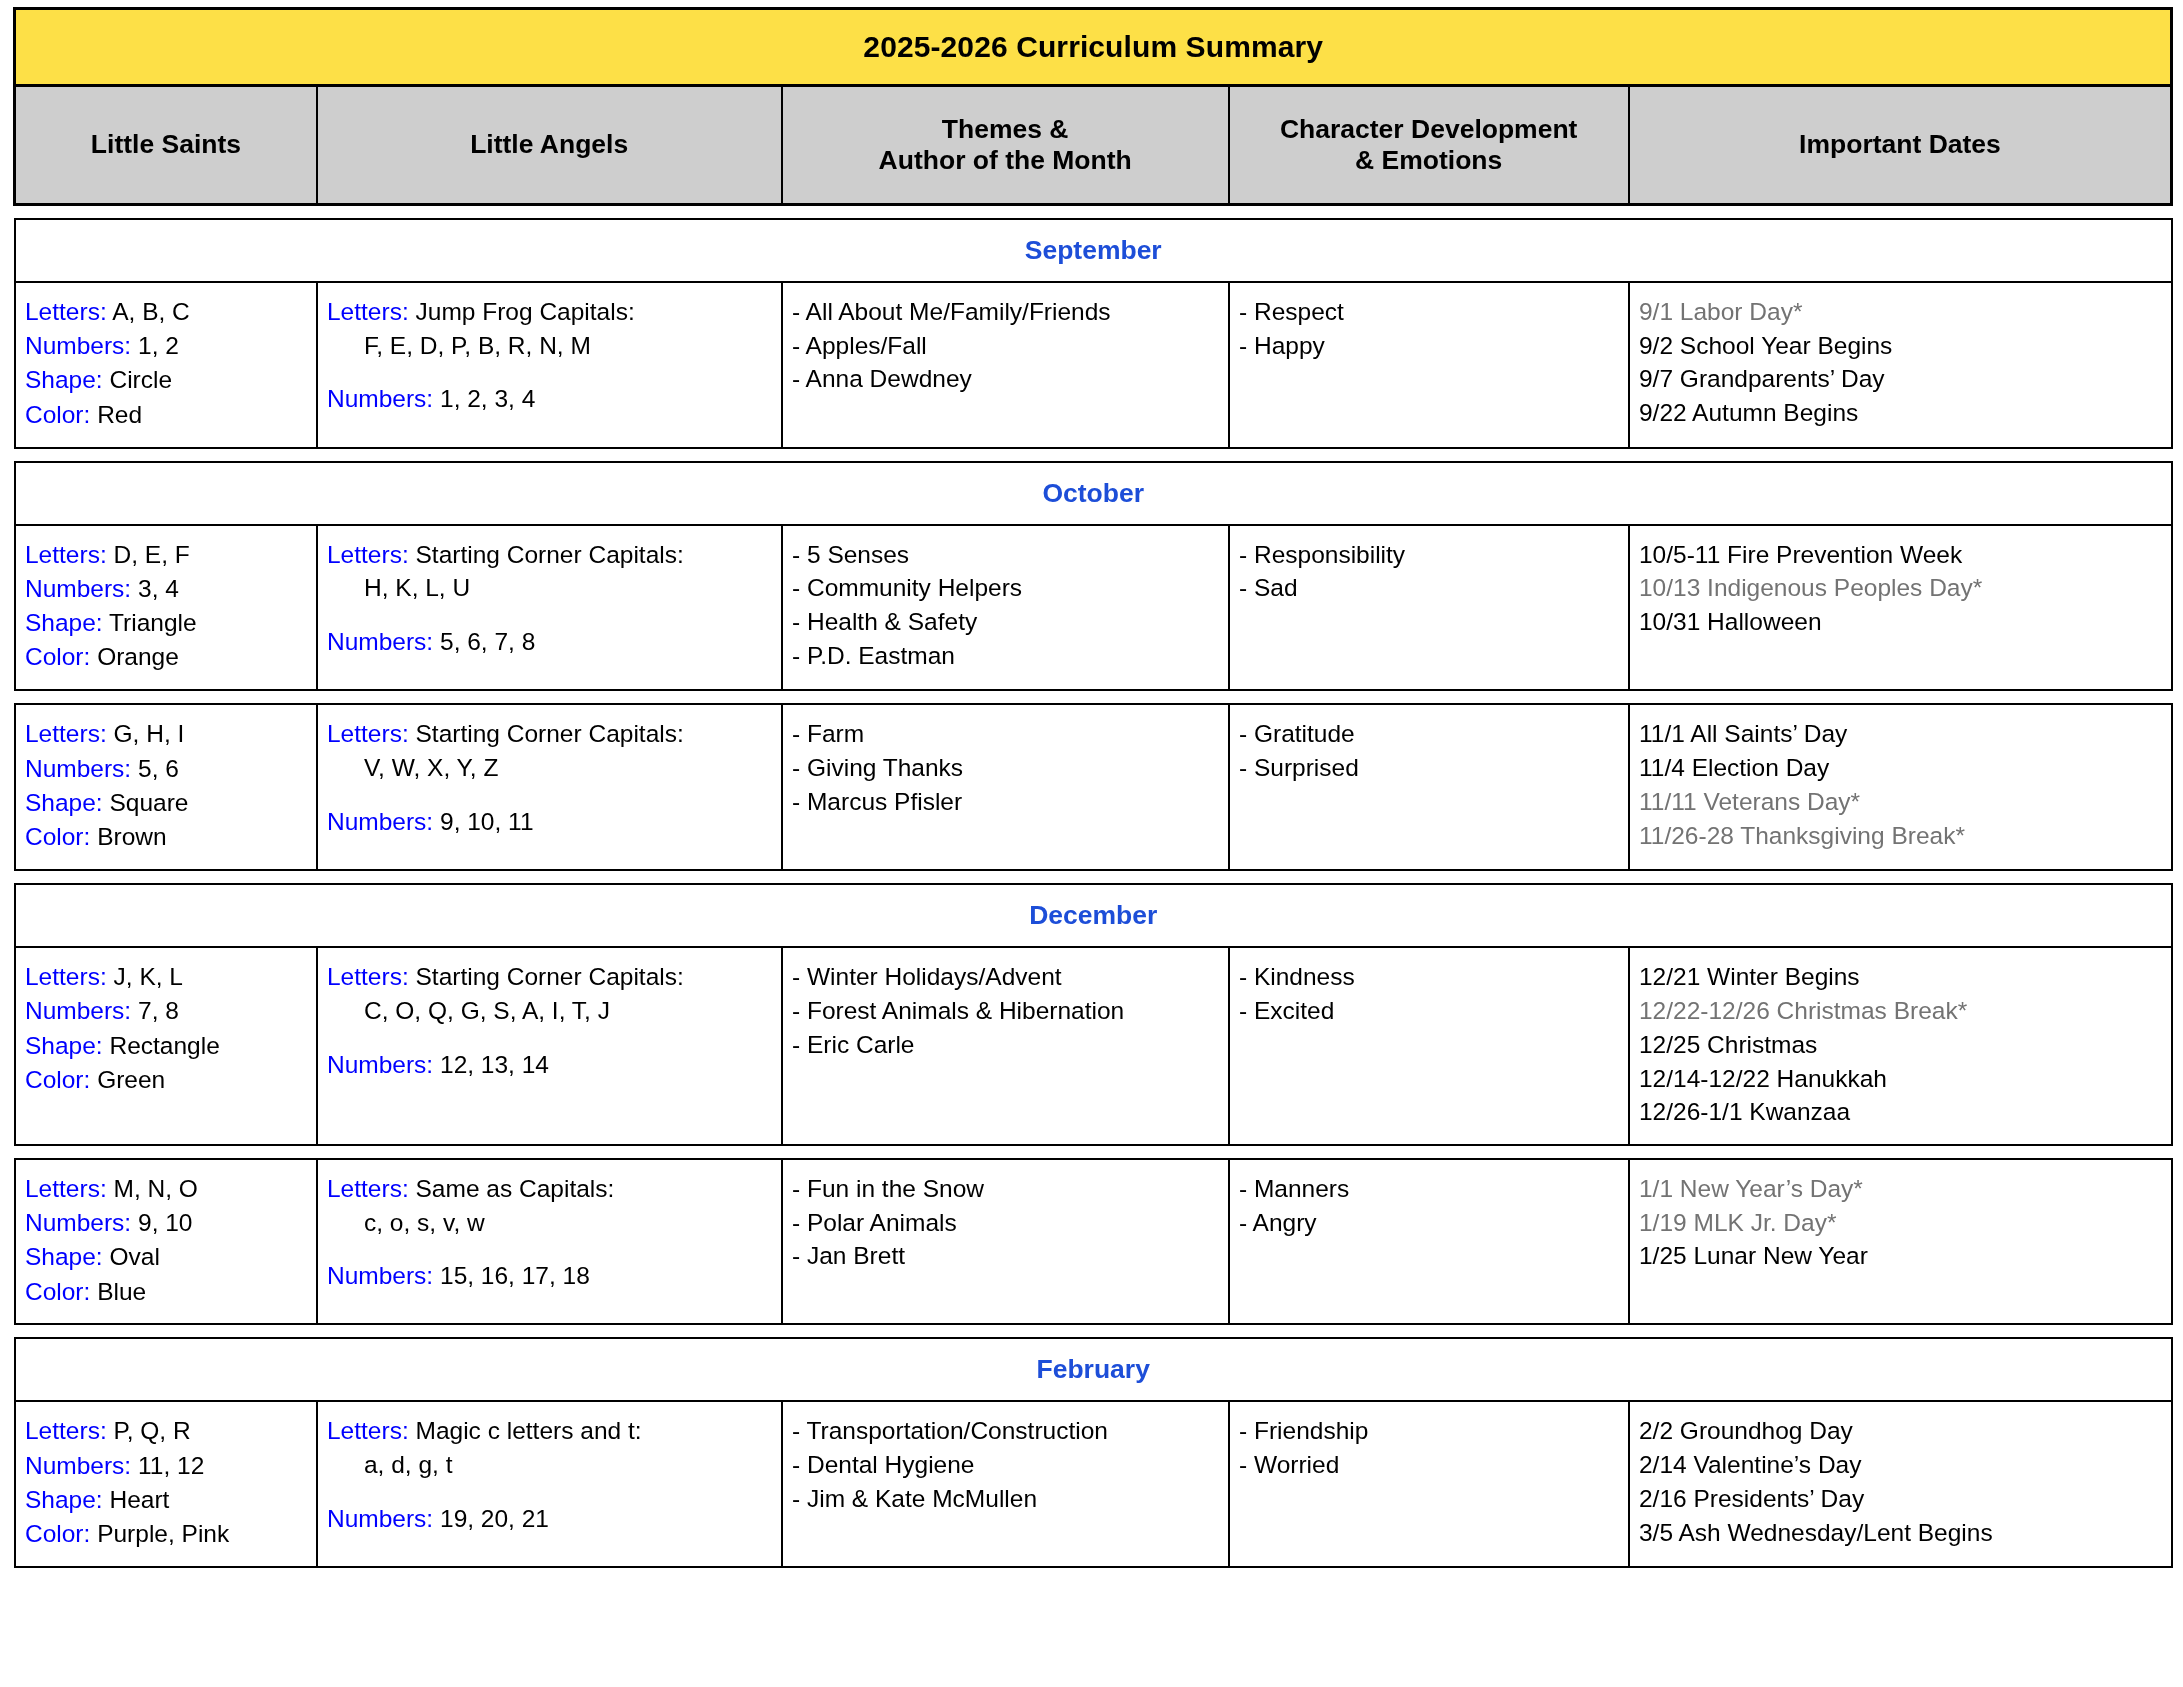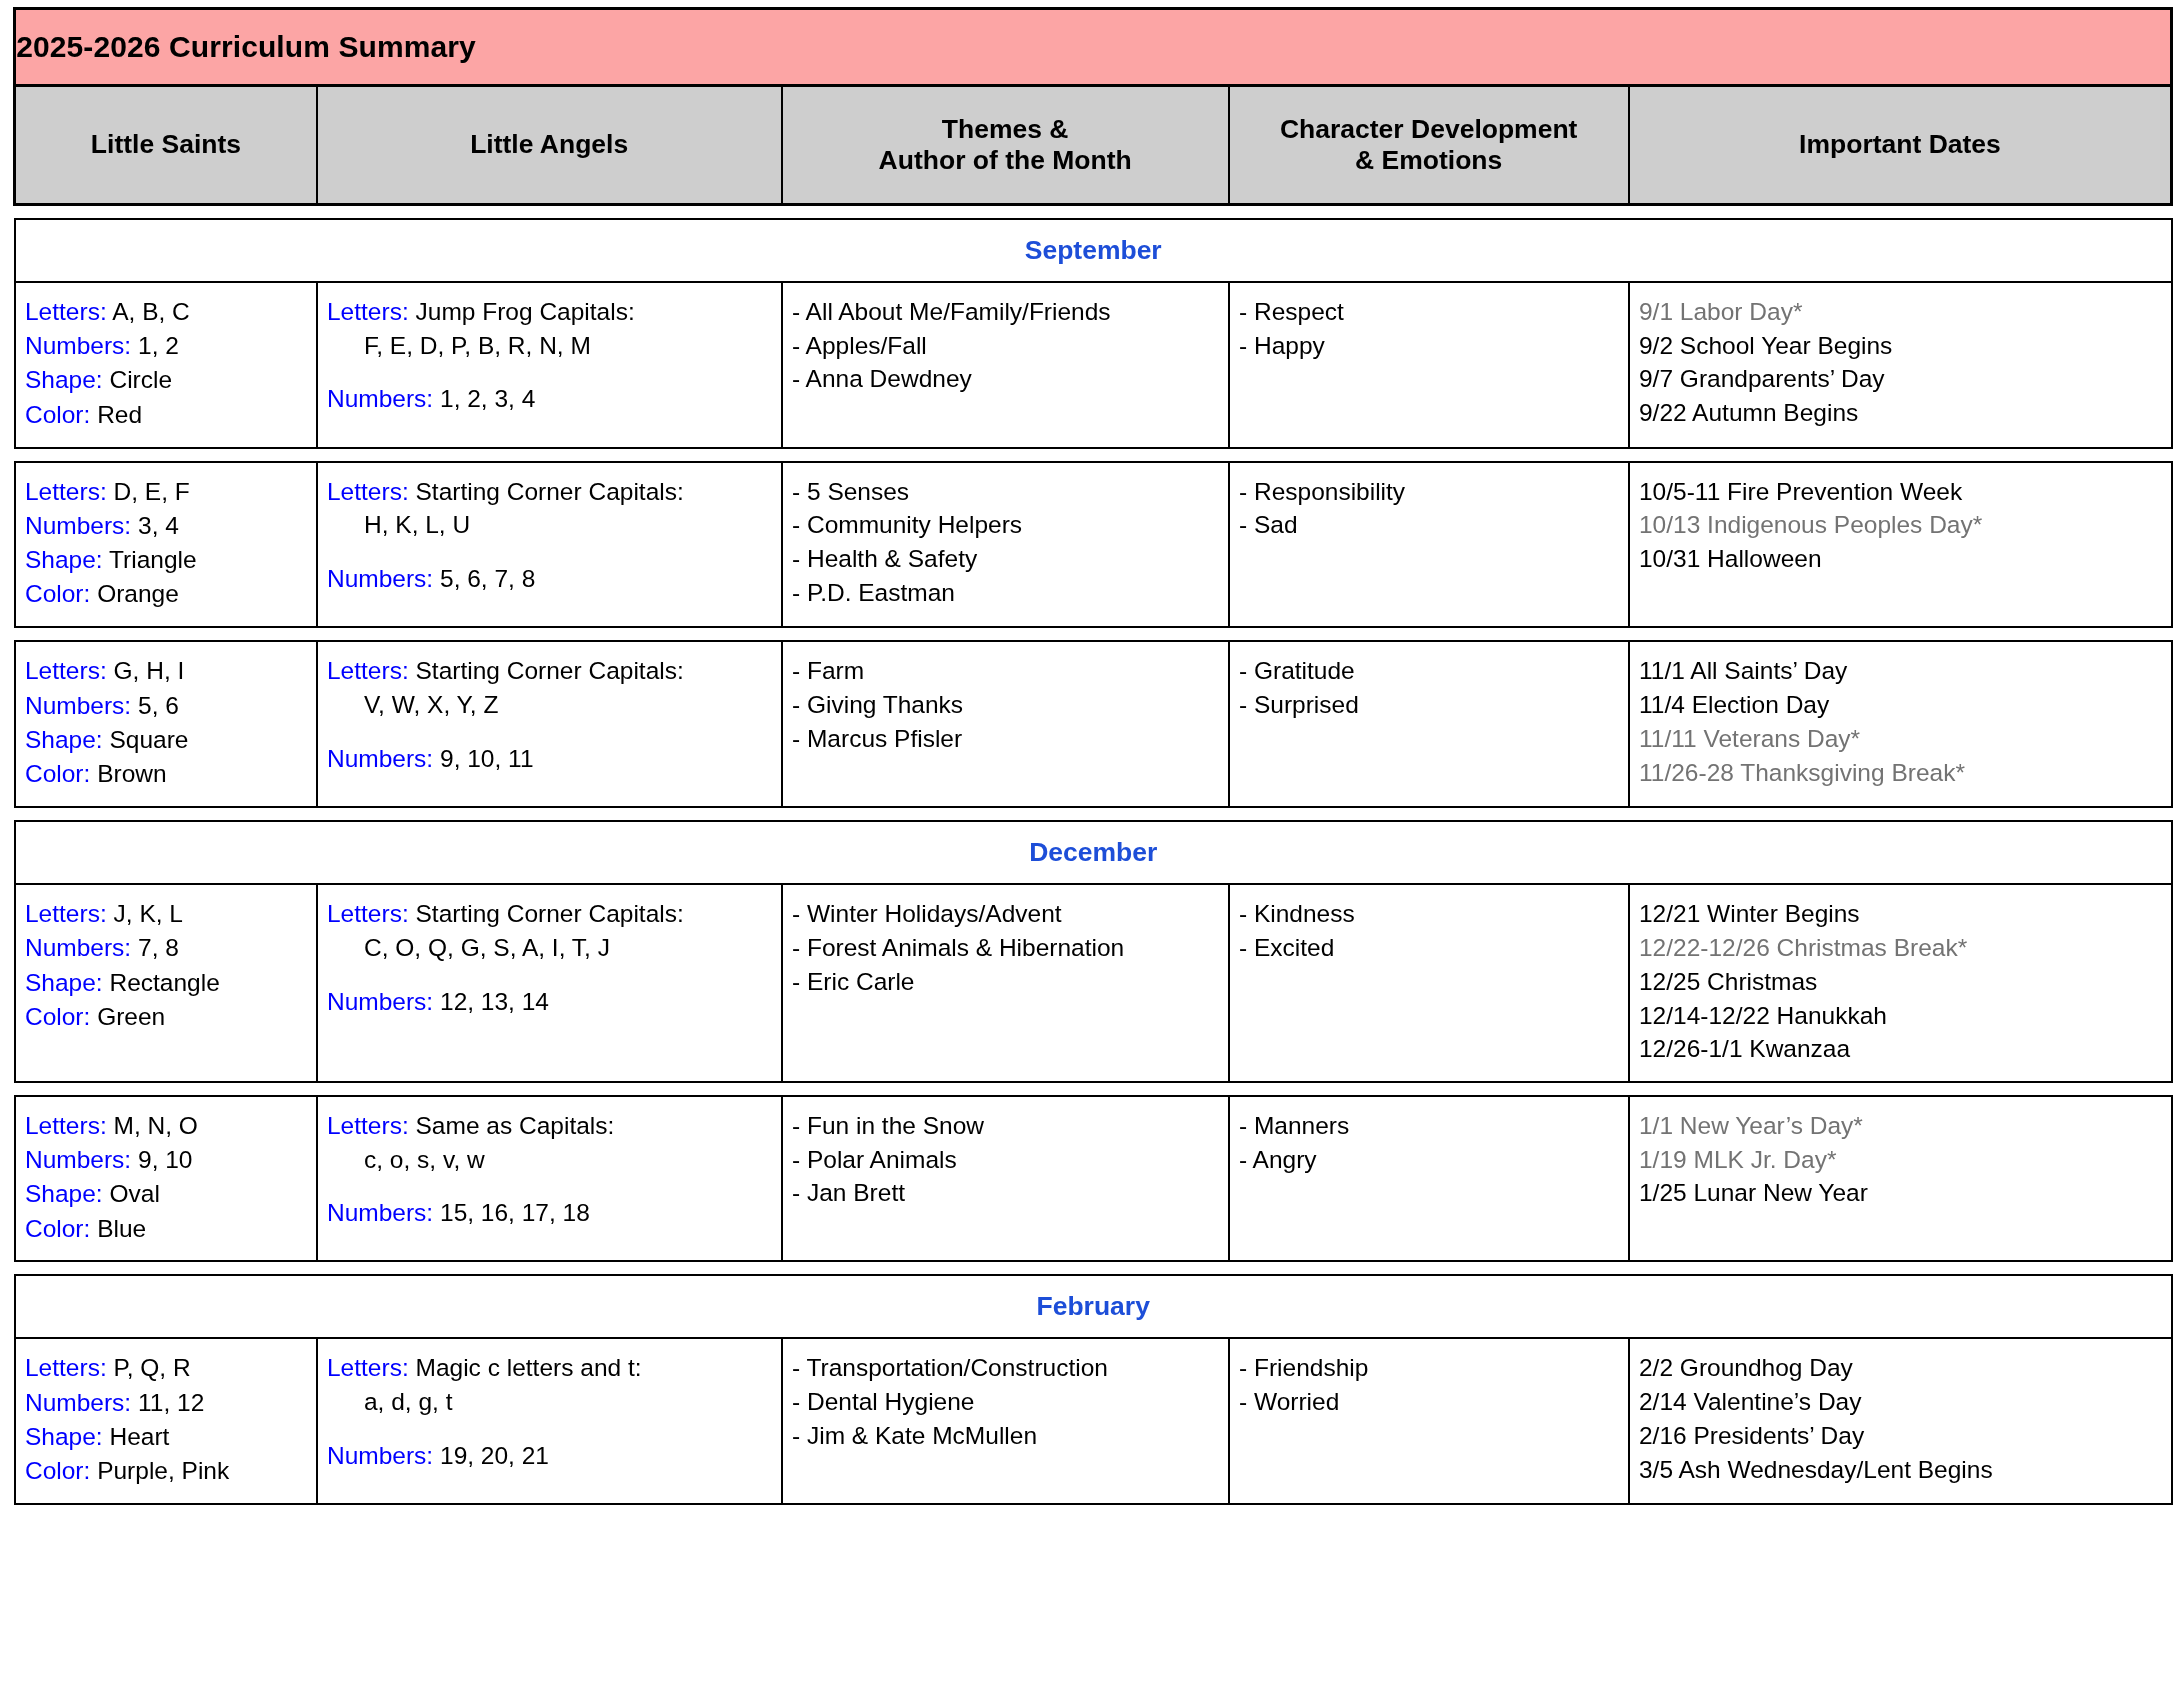--- a/index.html
+++ b/index.html
@@ -30,22 +30,23 @@
 
   
   col.c1 { width: 302px; }
   col.c2 { width: 465px; }
   col.c3 { width: 447px; }
   col.c4 { width: 400px; }
   col.c5 { width: 543px; }
 
   
   td.title-cell {
-    background: #fca5a5;
+    background: #fde047;
     border: 3.3px solid #000000;
+    text-align: center;
     vertical-align: middle;
     height: 74px;
     padding: 0;
   }
   .title-text {
     font-size: 30px;
     font-weight: bold;
     color: #000000;
     letter-spacing: 0.1px;
   }
@@ -202,20 +203,23 @@
             <div class="line red">9/1 Labor Day*</div>
             <div class="line">9/2 School Year Begins</div>
             <div class="line">9/7 Grandparents’ Day</div>
             <div class="line">9/22 Autumn Begins</div>
           </td>
         </tr>
         <tr class="gap">
           <td colspan="5"></td>
         </tr>
         <tr>
+          <td class="month-cell" colspan="5"><span class="month-text">October</span></td>
+        </tr>
+        <tr>
           <td class="data-cell saints-col">
             <div class="line"><span class="lbl">Letters:</span> <span>D, E, F</span></div>
             <div class="line"><span class="lbl">Numbers:</span> <span>3, 4</span></div>
             <div class="line"><span class="lbl">Shape:</span> <span>Triangle</span></div>
             <div class="line"><span class="lbl">Color:</span> <span>Orange</span></div>
           </td>
           <td class="data-cell angels-col">
             <div class="line"><span class="lbl">Letters:</span> <span>Starting Corner Capitals:</span></div>
             <div class="line indent">H, K, L, U</div>
             <div class="line spacer"></div>

